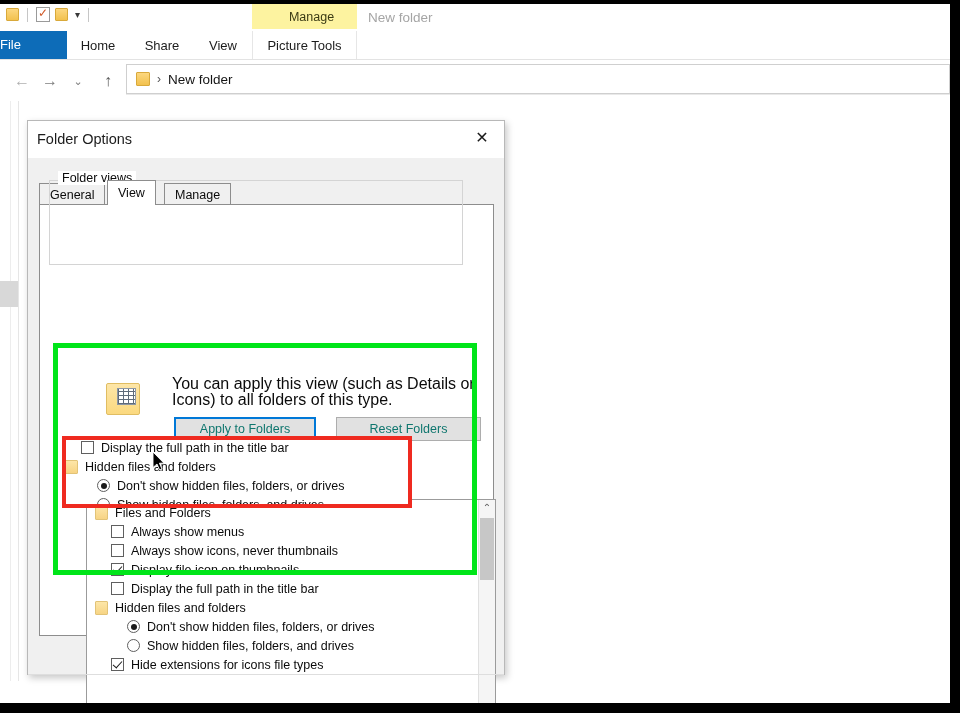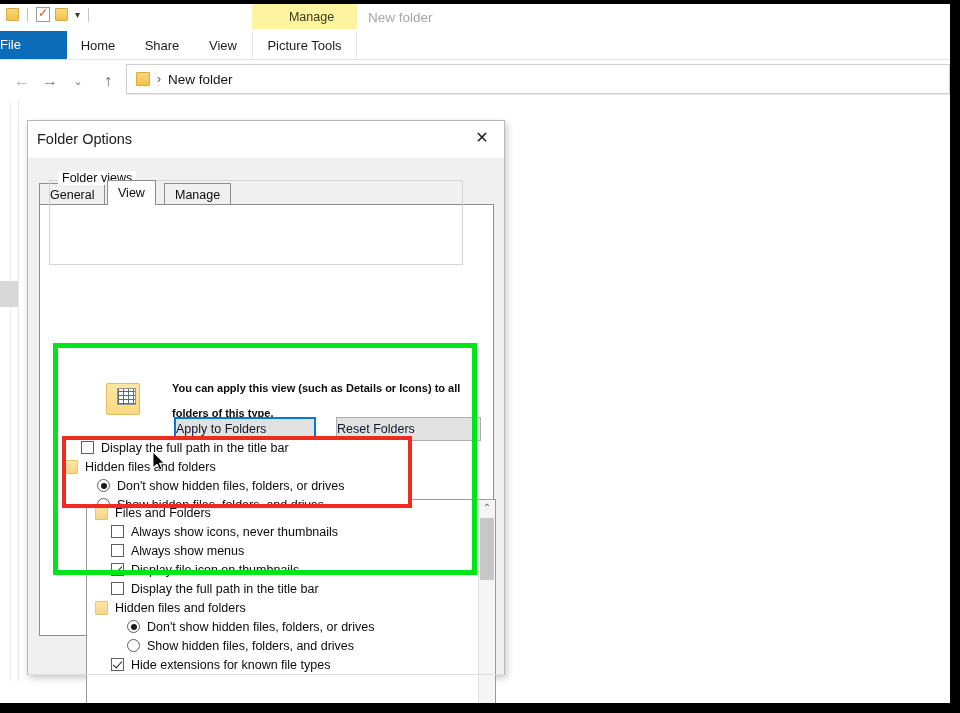--- a/index.html
+++ b/index.html
@@ -342,32 +342,32 @@
       repeating-linear-gradient(0deg,#5e6b7a 0 1px, transparent 1px 4px),
       repeating-linear-gradient(90deg,#5e6b7a 0 1px, transparent 1px 5px),
       #ffffff;
     border: 1px solid #8d97a4;
     box-sizing: border-box;
   }
   .fv-text {
     position: absolute;
     left: 144px; top: 218px;
     width: 310px;
-    font-size: 11px;
+    font-size: 16px;
     color: #0b0b0b;
-    line-height: 25px;
-    font-weight: bold;
+    line-height: 16px;
   }
   .btn {
     font-family: "Liberation Sans", sans-serif;
     font-size: 12.5px;
-    color: #0f172a;
+    color: #0f766e;
     background: #e1e1e1;
     border: 1px solid #adadad;
     box-sizing: border-box;
+    text-align: center;
     cursor: default;
   }
   .btn.focus {
     background: #e1e1e1;
     border: 2px solid #0078d7;
   }
   .btn-apply-folders {
     position: absolute;
     left: 146px; top: 259px;
     width: 142px; height: 24px;
@@ -608,26 +608,26 @@
         <div class="advlist">
           <div class="advlist-inner">
 
             <div class="adv-row group">
               <span class="grp-icon"></span>
               <span>Files and Folders</span>
             </div>
 
             <div class="adv-row item">
               <span class="cb"></span>
-              <span>Always show icons, never thumbnails</span>
+              <span>Always show menus</span>
             </div>
 
             <div class="adv-row item">
               <span class="cb"></span>
-              <span>Always show menus</span>
+              <span>Always show icons, never thumbnails</span>
             </div>
 
             <div class="adv-row item">
               <span class="cb checked"></span>
               <span>Display file icon on thumbnails</span>
             </div>
 
 
             <div class="adv-row item">
               <span class="cb"></span>
@@ -645,21 +645,21 @@
             </div>
 
             <div class="adv-row sub">
               <span class="rb"></span>
               <span>Show hidden files, folders, and drives</span>
             </div>
 
 
             <div class="adv-row item">
               <span class="cb checked"></span>
-              <span>Hide extensions for known file types</span>
+              <span>Hide extensions for icons file types</span>
             </div>
 
           </div>
 
           <div class="sb">
             <div class="sb-arrow sb-up">⌃</div>
             <div class="sb-thumb"></div>
 
           </div>
         </div>

